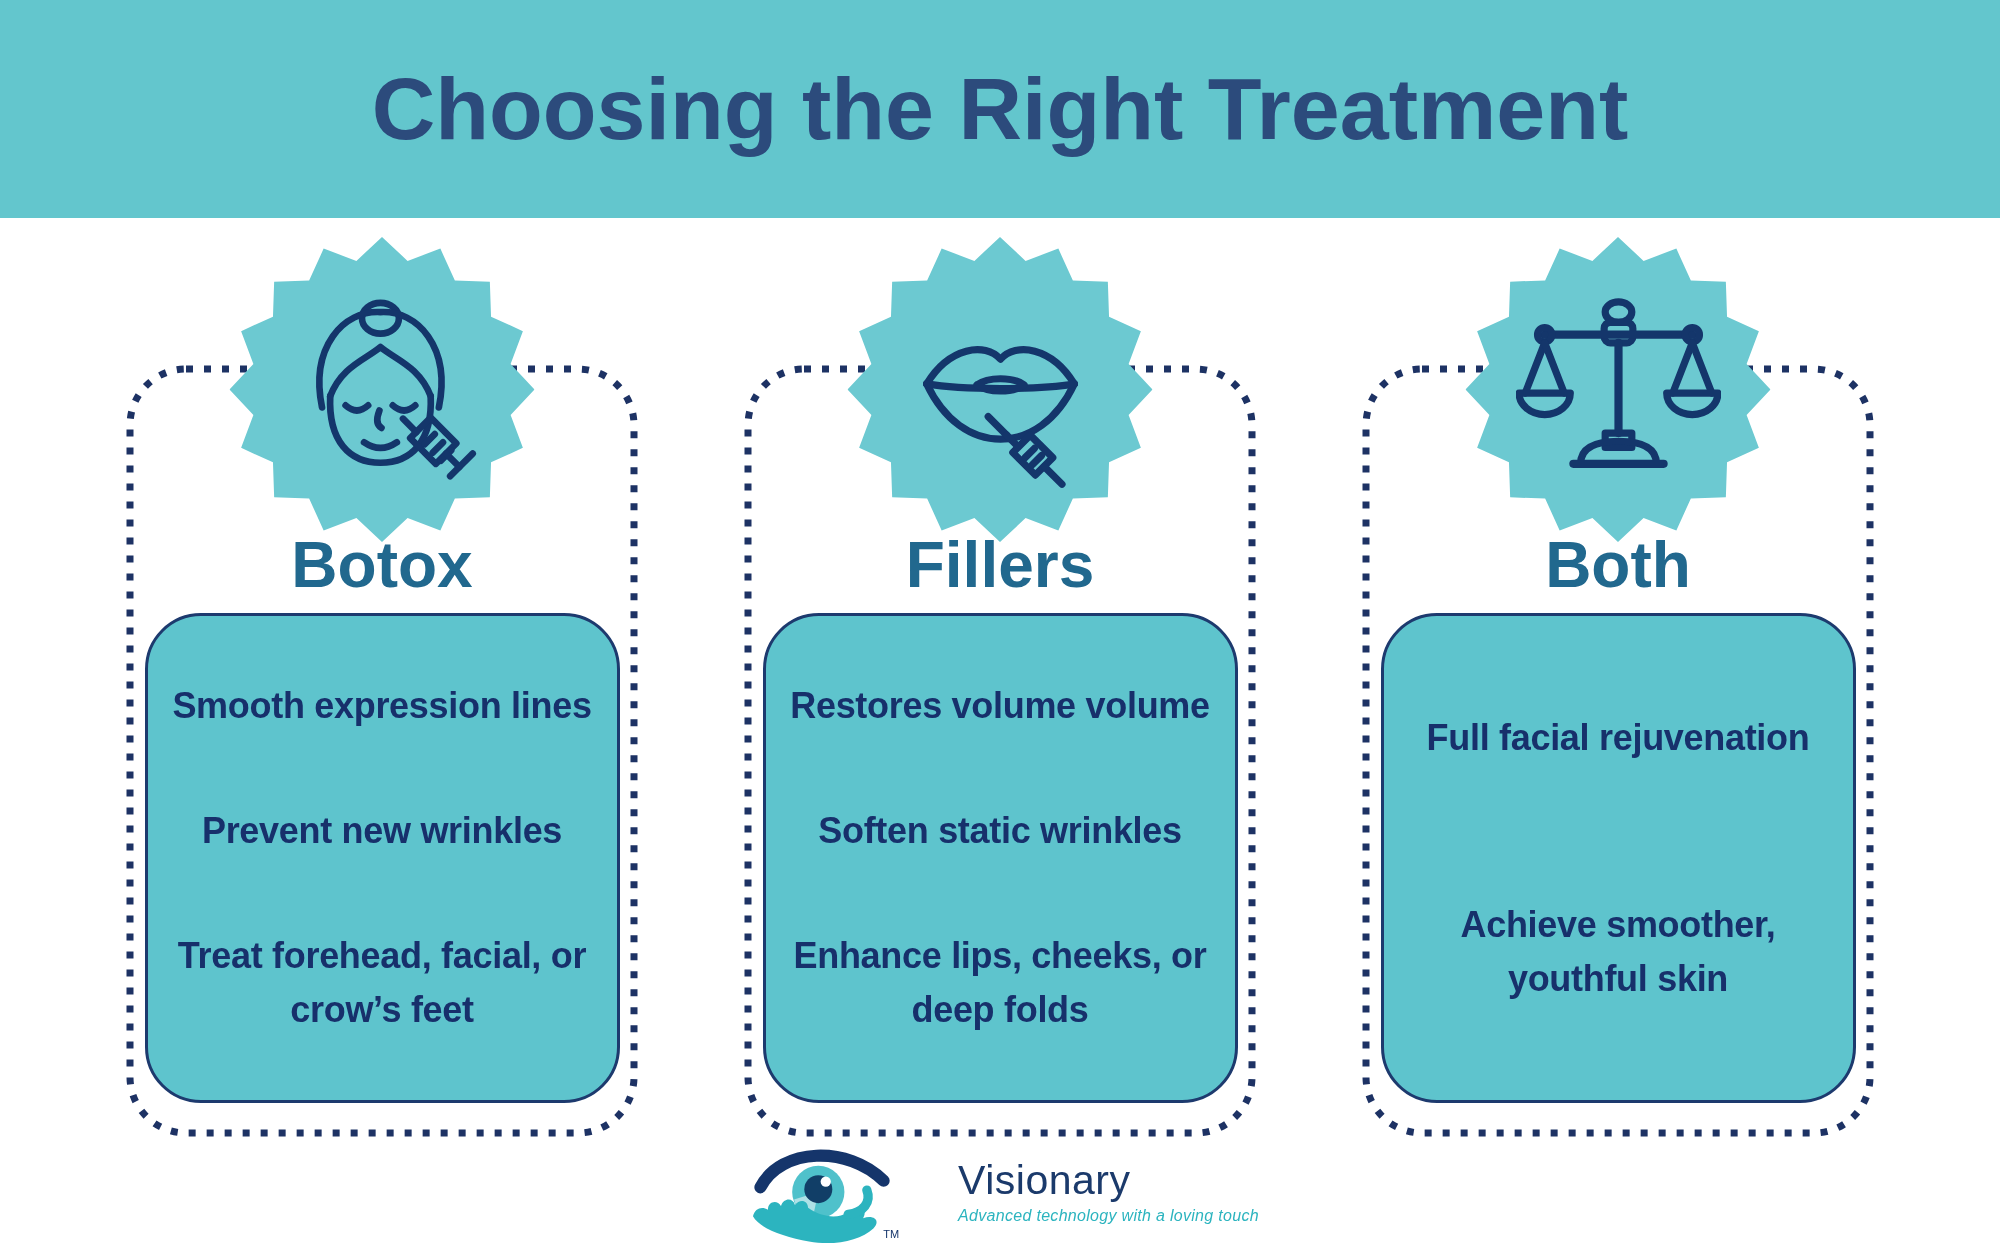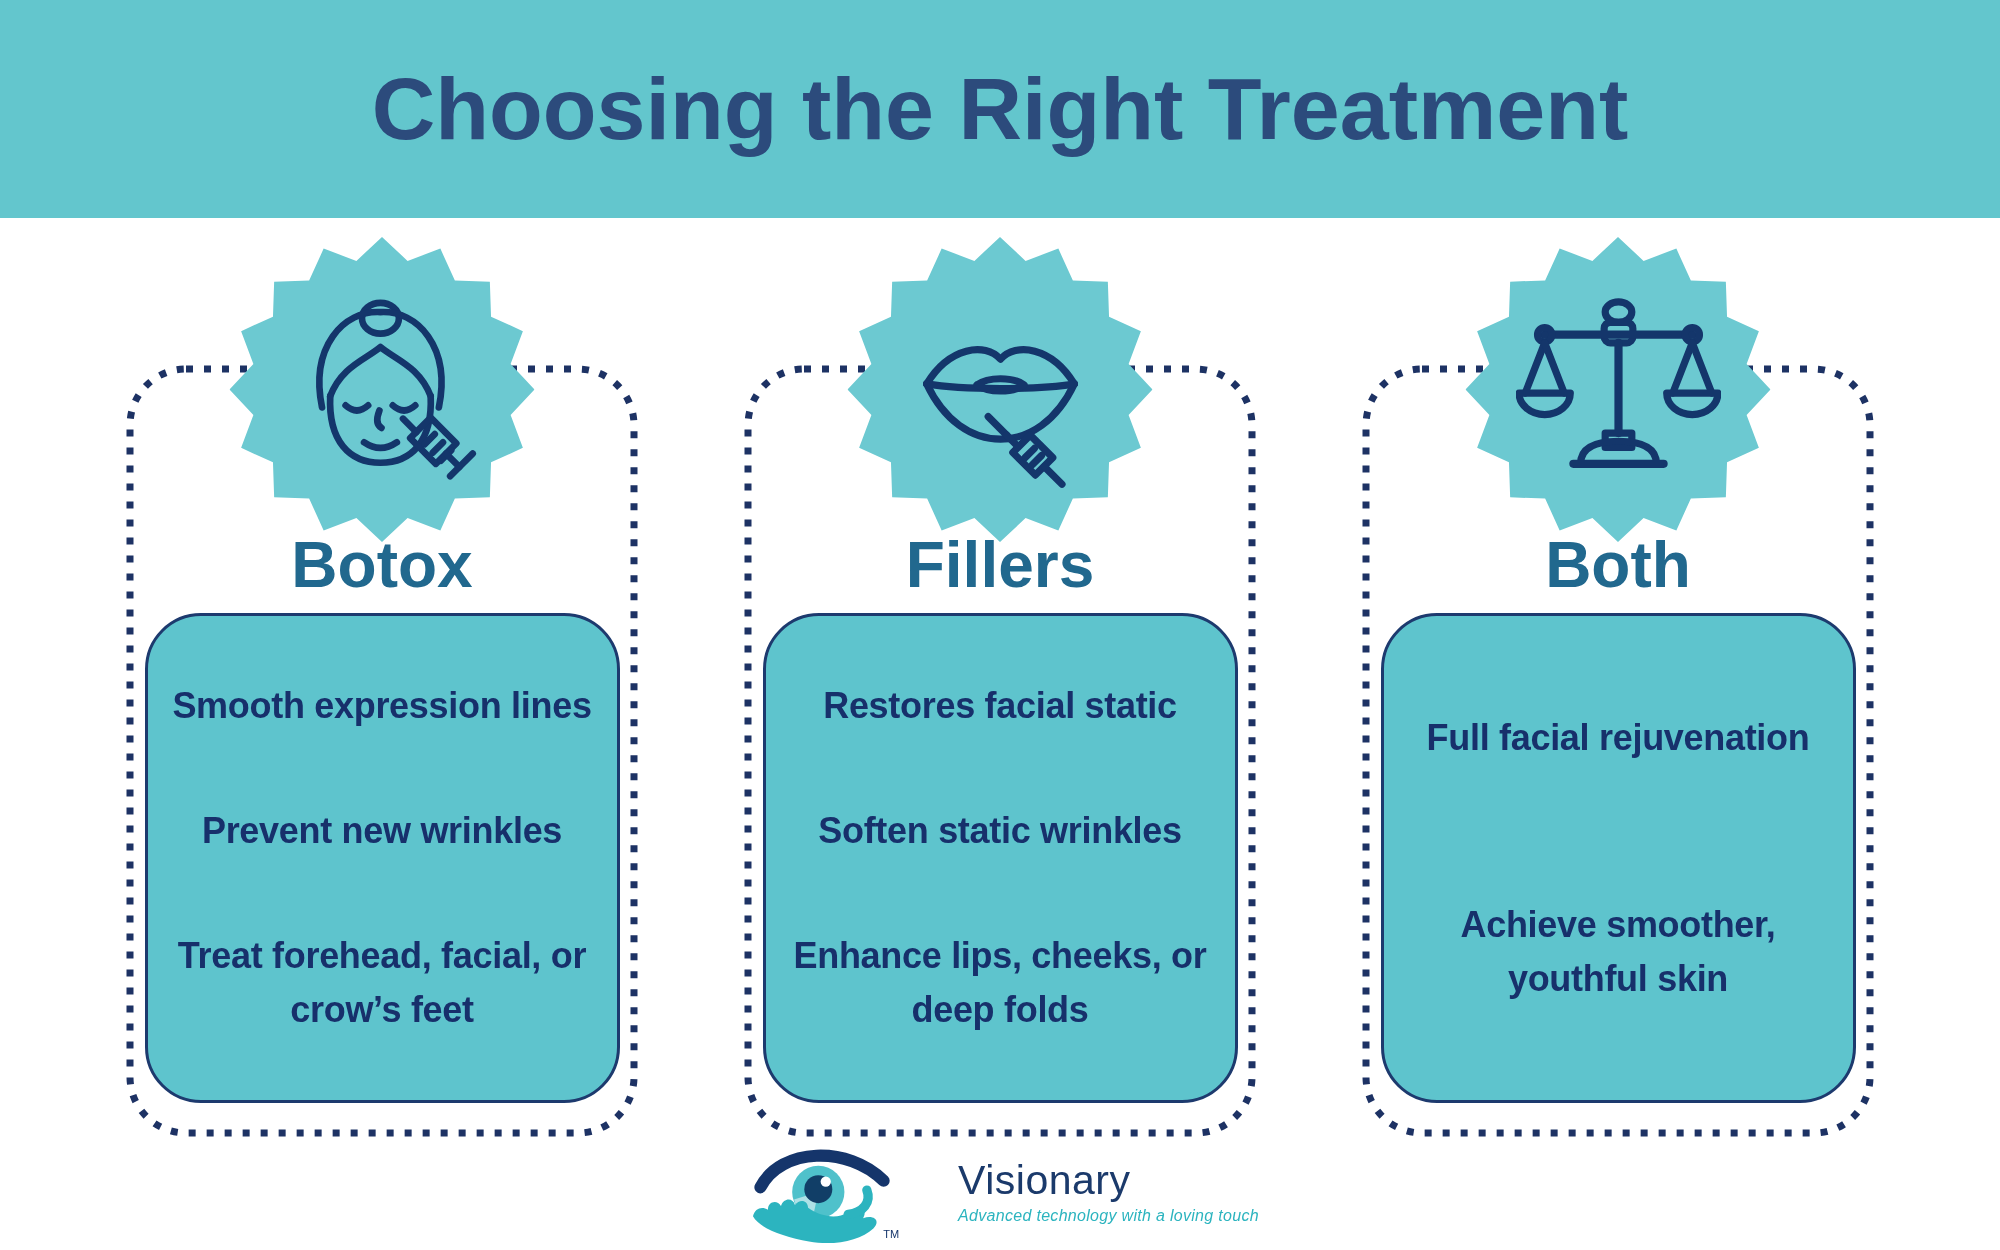--- a/index.html
+++ b/index.html
@@ -123,21 +123,21 @@
           <path d="M88,126 L106,144"></path>
           <path d="M106,144 L117,155"></path>
           <path d="M112,161 L129,144 L151,166 L134,183 Z"></path>
           <path d="M124,166 L133,157"></path>
             <path d="M131,173 L140,164"></path>
           <path d="M143,175 L160,192"></path>
         </svg>
       </div>
       <div class="card-title">Fillers</div>
       <div class="box">
-        <div class="item">Restores facial static</div>
+        <div class="item">Restores volume volume</div>
         <div class="item">Soften static wrinkles</div>
         <div class="item">Enhance lips, cheeks, or deep folds</div>
       </div>
     </div>
 
     <div class="card">
       <svg class="dotrect" viewBox="0 0 512 772" preserveAspectRatio="none">
         <rect x="4" y="4" width="504" height="764" rx="56" fill="none" stroke="#1D3264" stroke-width="7" stroke-dasharray="7 11"></rect>
       </svg>
       <div class="badge">

